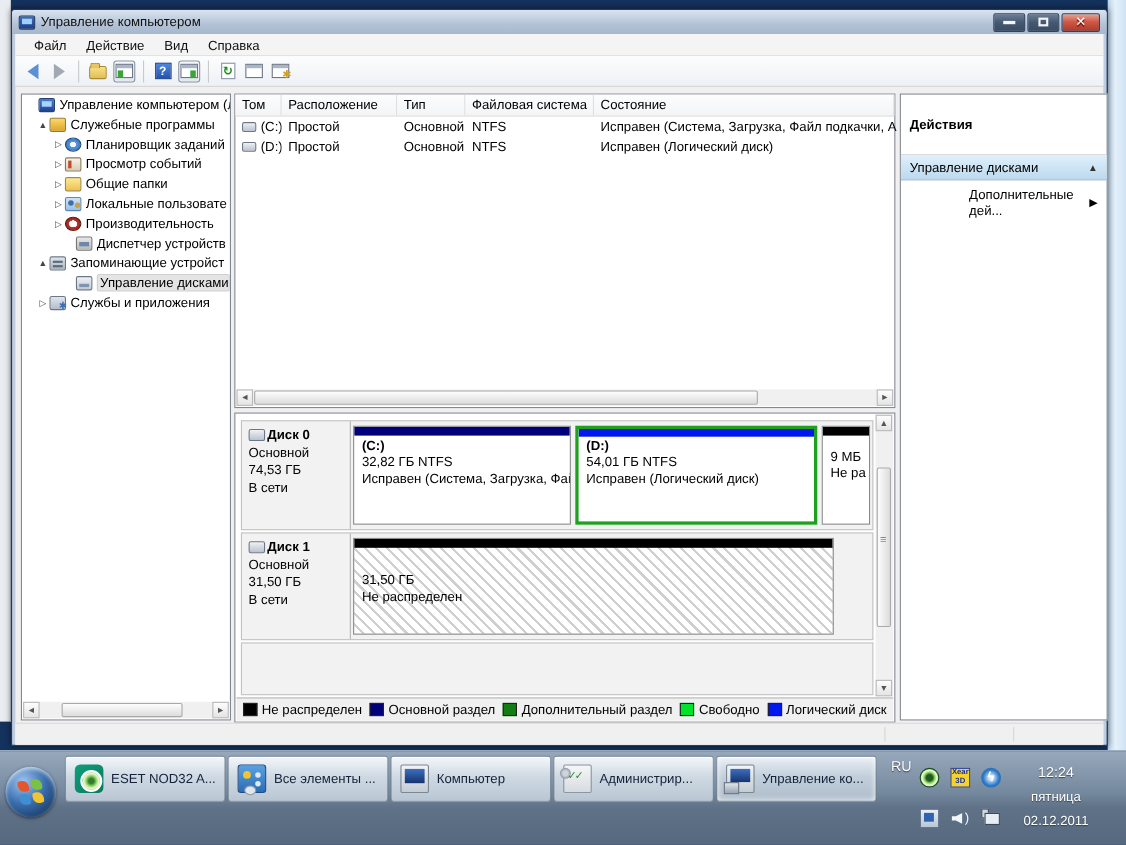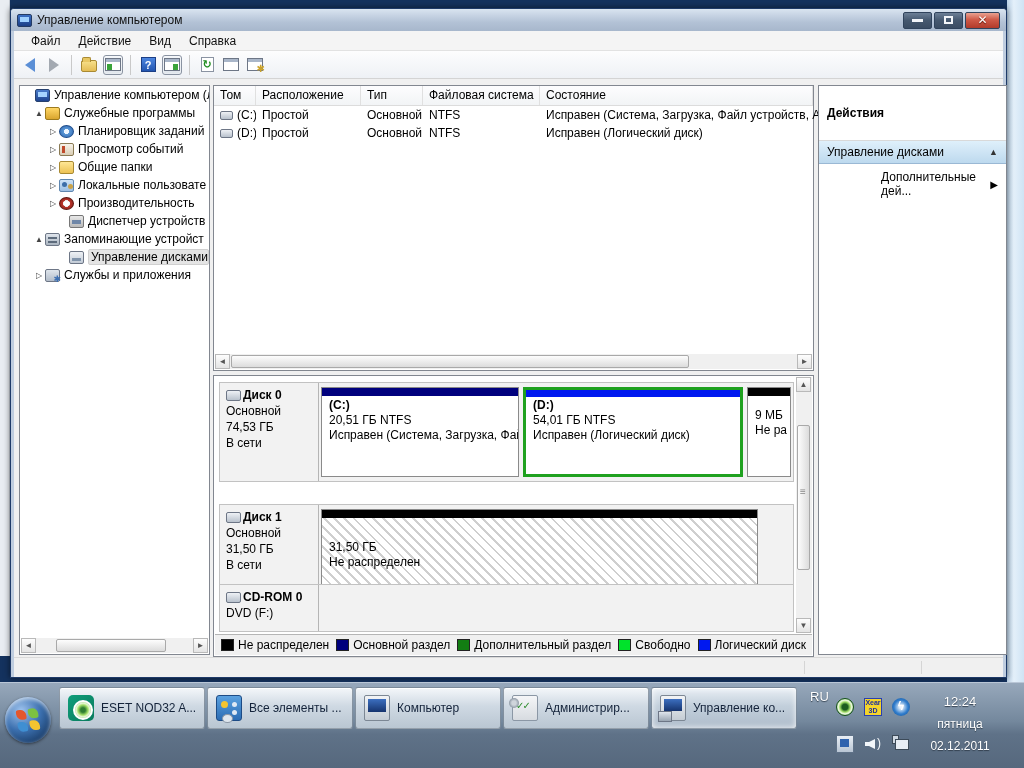--- a/index.html
+++ b/index.html
@@ -89,21 +89,21 @@
   .voldisk { display:inline-block; width:13px; height:9px; background:linear-gradient(#eef1f5,#b9c2cd); border:1px solid #6d7686; border-radius:2px; margin-right:4px; vertical-align:-1px; }
 
   .diskpane { position:absolute; left:199px; top:344px; width:601px; height:282px; background:#fff; border:1px solid #828790; }
   .vscroll { position:absolute; right:1px; top:1px; bottom:23px; width:16px; background:#f0f0f0; }
   .vs-btn { position:absolute; left:0; width:15px; height:15px; background:linear-gradient(#fdfdfd,#e4e4e4); border:1px solid #b9b9b9; font-size:8px; color:#555; display:flex; align-items:center; justify-content:center; }
   .vs-thumb { position:absolute; left:1px; width:13px; top:48px; height:145px; background:linear-gradient(90deg,#fdfdfd,#dcdcdc); border:1px solid #a9a9a9; border-radius:2px; }
   .vs-thumb:after { content:"≡"; position:absolute; left:2px; top:60px; color:#888; font-size:10px; }
 
   .diskrow { position:absolute; left:5px; width:575px; background:#f2f2f2; border:1px solid #c2c2c2; display:flex; }
   .dr0 { top:6px;  height:100px; }
-  .dr1 { top:108px; height:86px;margin-top:20px; }
+  .dr1 { top:108px; height:98px; }
   .dr2 { top:208px; height:48px; }
   .dlabel { width:99px; flex:0 0 99px; border-right:1px solid #b5b5b5; padding:4px 2px 0 6px; line-height:16px; }
   .dlabel b { font-size:12px; }
   .dhdd { display:inline-block; width:15px; height:11px; background:linear-gradient(#eef1f5,#b9c2cd); border:1px solid #6d7686; border-radius:2px; margin-right:2px; vertical-align:-2px; }
   .darea { position:relative; flex:1; }
   .part { position:absolute; top:4px; bottom:4px; background:#fff; border:1px solid #8a8a8a; padding:10px 0 0 7px; line-height:15px; overflow:hidden; white-space:nowrap; }
   .part .strip { position:absolute; left:0; right:0; top:0; height:8px; }
   .part.sel { border:3px solid #1fa11f; padding-top:8px; }
   .part.sel .strip { height:7px; }
   .part.unalloc { background:repeating-linear-gradient(45deg,#fff 0 5px,#cfcfcf 5px 7px); padding-top:30px; }
@@ -301,21 +301,21 @@
         <div class="c2">Расположение</div>
         <div class="c3">Тип</div>
         <div class="c4">Файловая система</div>
         <div class="c5">Состояние</div>
       </div>
       <div class="lv-row">
         <div class="c1"><span class="voldisk"></span><span>(C:)</span></div>
         <div class="c2">Простой</div>
         <div class="c3">Основной</div>
         <div class="c4">NTFS</div>
-        <div class="c5">Исправен (Система, Загрузка, Файл устройств, А</div>
+        <div class="c5">Исправен (Система, Загрузка, Файл подкачки, А</div>
       </div>
       <div class="lv-row">
         <div class="c1"><span class="voldisk"></span><span>(D:)</span></div>
         <div class="c2">Простой</div>
         <div class="c3">Основной</div>
         <div class="c4">NTFS</div>
         <div class="c5">Исправен (Логический диск)</div>
       </div>
       <div class="hscroll">
         <span class="hs-btn">◄</span>
@@ -330,21 +330,21 @@
         <div class="dlabel">
           <b><span class="dhdd"></span><span>Диск 0</span></b><br>
           <span>Основной</span><br>
           <span>74,53 ГБ</span><br>
           <span>В сети</span>
         </div>
         <div class="darea">
           <div class="part" style="left:2px; width:198px">
             <span class="strip" style="background-color: rgb(0, 0, 125);"></span>
             <b>(C:)</b><br>
-            <span>20,51 ГБ NTFS</span><br>
+            <span>32,82 ГБ NTFS</span><br>
             <span>Исправен (Система, Загрузка, Фай</span>
           </div>
           <div class="part sel" style="left:204px; width:220px">
             <span class="strip" style="background-color: rgb(0, 24, 240);"></span>
             <b>(D:)</b><br>
             <span>54,01 ГБ NTFS</span><br>
             <span>Исправен (Логический диск)</span>
           </div>
           <div class="part" style="left:428px; width:44px; padding-top:20px">
             <span class="strip" style="background-color: rgb(0, 0, 0);"></span>
@@ -364,24 +364,20 @@
         <div class="darea">
           <div class="part unalloc" style="left:2px; width:437px">
             <span class="strip" style="background-color: rgb(0, 0, 0);"></span>
             <span>31,50 ГБ</span><br>
             <span>Не распределен</span>
           </div>
         </div>
       </div>
 
       <div class="diskrow dr2">
-        <div class="dlabel">
-          <b><span class="dhdd"></span><span>CD-ROM 0</span></b><br>
-          <span>DVD (F:)</span>
-        </div>
         <div class="darea"></div>
       </div>
 
       <div class="vscroll">
         <span class="vs-btn" style="top:0">▲</span>
         <span class="vs-thumb"></span>
         <span class="vs-btn" style="bottom:0">▼</span>
       </div>
 
       <div class="legend">

